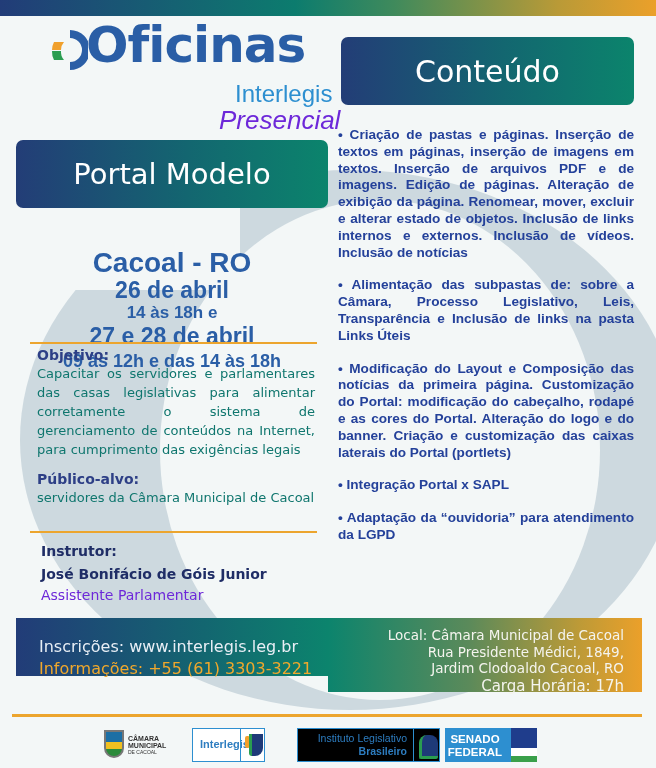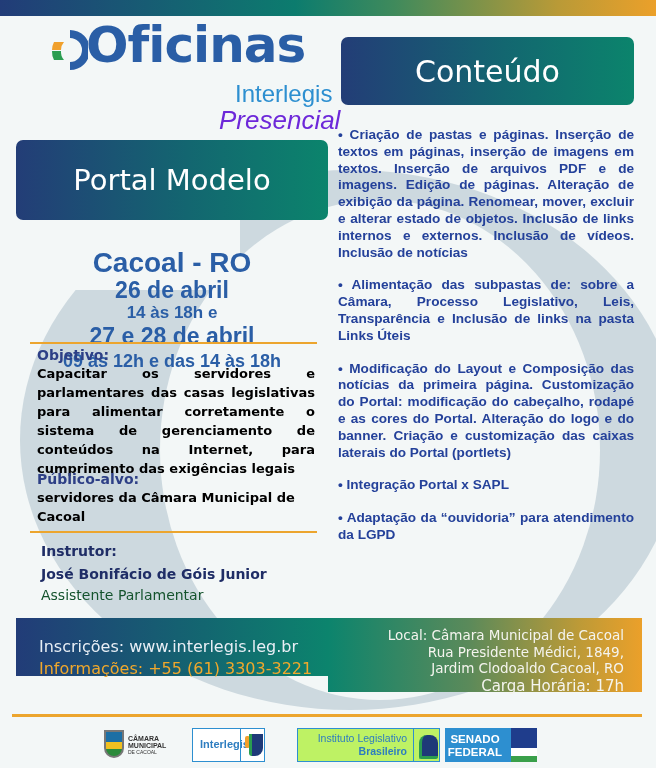--- a/index.html
+++ b/index.html
@@ -23,43 +23,43 @@
   .logo-o { position: absolute; left: 0; top: 6px; width: 40px; height: 44px; }
   .logo-word { position: absolute; left: 38px; top: -6px; font-family: "DejaVu Sans", sans-serif; font-weight: bold;
     font-size: 50px; color: #2a5ea6; letter-spacing: -1px; }
   .logo-sub1 { position: absolute; left: 187px; top: 58px; font-size: 24px; color: #2d8fd0; }
   .logo-sub2 { position: absolute; left: 171px; top: 83px; font-size: 26px; color: #6d28d9; font-style: italic; }
 
   .grad-box { position: absolute; border-radius: 7px;
     background: linear-gradient(90deg, #233d77 0%, #136670 55%, #0b846c 100%);
     color: #fff; display: flex; align-items: center; justify-content: center; }
   .box-conteudo { left: 341px; top: 37px; width: 293px; height: 68px; font-size: 30px; font-family: "DejaVu Sans", sans-serif; }
-  .box-portal { left: 16px; top: 140px; width: 312px; height: 80px; font-size: 29px; font-family: "DejaVu Sans", sans-serif; }
+  .box-portal { left: 16px; top: 140px; width: 312px; height: 68px; font-size: 29px; font-family: "DejaVu Sans", sans-serif; }
 
   .dates { position: absolute; left: 16px; top: 212px; width: 312px; text-align: center; color: #2a5ea6;
     font-family: "Liberation Sans", sans-serif; font-weight: bold; margin-top: 36px; }
   .dates .city { font-size: 28px; line-height: 30px; }
   .dates .d1 { font-size: 23px; line-height: 25px; }
   .dates .h1 { font-size: 17px; line-height: 20px; }
   .dates .d2 { font-size: 23px; line-height: 27px; }
   .dates .h2 { font-size: 18px; line-height: 22px; }
 
   .rule { position: absolute; height: 2px; background: #eca52e; }
   .rule-1 { left: 30px; top: 342px; width: 287px; }
   .rule-2 { left: 30px; top: 531px; width: 287px; }
   .rule-3 { left: 12px; top: 714px; width: 630px; height: 3px; }
 
   .info { position: absolute; left: 37px; width: 278px; font-family: "DejaVu Sans", sans-serif; }
   .info .lbl { font-weight: bold; color: #2d3f86; font-size: 14px; line-height: 18px; }
-  .info .txt { color: #000000; font-size: 13px; line-height: 19px; text-align: justify; font-weight: bold; }
+  .info .txt { color: #0f766e; font-size: 13px; line-height: 19px; text-align: justify; }
   .obj { top: 346px; }
   .pub { top: 470px; }
   .inst { top: 540px; left: 41px; }
   .inst .name { font-weight: bold; color: #1f2d66; font-size: 14px; line-height: 24px; }
-  .inst .role { color: #14532d; font-size: 14px; line-height: 18px; }
+  .inst .role { color: #6d28d9; font-size: 14px; line-height: 18px; }
 
   .content-list { position: absolute; left: 338px; top: 127px; width: 296px; color: #24419a;
     font-family: "Liberation Sans", sans-serif; font-weight: bold; font-size: 13.6px; line-height: 16.8px; }
   .content-list .item { text-align: justify; margin-bottom: 16px; }
   .content-list .item:nth-child(2) { margin-top: 11px; }
 
   .footer-left { position: absolute; left: 16px; top: 618px; width: 312px; height: 58px;
     background: linear-gradient(90deg, #223c78 0%, #136670 60%, #0c846d 100%);
     padding: 18px 0 12px 23px; font-family: "DejaVu Sans", sans-serif; }
   .footer-left .l1 { color: #e8eef5; font-size: 16px; line-height: 21px; }
@@ -73,21 +73,21 @@
   .logos { position: absolute; top: 728px; left: 0; width: 656px; height: 36px; }
   .lg { position: absolute; top: 0; height: 34px; }
   .lg-camara { left: 104px; width: 70px; }
   .lg-camara .crest { position: absolute; left: 0; top: 2px; width: 20px; height: 28px; border: 2px solid #777; border-radius: 0 0 10px 10px; background: linear-gradient(#1c6fa5 0 40%, #f0c020 40% 70%, #2a8a3a 70%); }
   .lg-camara .t { position: absolute; left: 24px; top: 7px; font-size: 7px; line-height: 7px; font-weight: bold; color: #333; }
   .lg-interlegis { left: 192px; width: 73px; border: 1.5px solid #2d8fd0; background: #fff; }
   .lg-interlegis .t { position: absolute; left: 7px; top: 9px; font-size: 11px; font-weight: bold; color: #2d7dc0; }
   .lg-interlegis .ic { position: absolute; right: 0; top: 0; width: 24px; height: 100%; border-left: 1.5px solid #2d8fd0; }
   .lg-interlegis .ic::before { content: ""; position: absolute; left: 4px; top: 7px; width: 5px; height: 12px; background: #f0a02c; border-radius: 2px; }
   .lg-interlegis .ic::after { content: ""; position: absolute; left: 8px; top: 5px; width: 11px; height: 22px; background: #1e3a78; border-radius: 0 0 8px 3px; border-left: 3px solid #2a9d50; }
-  .lg-ilb { left: 297px; width: 143px; border: 1.5px solid #2d8fd0; background: #bef264; }
+  .lg-ilb { left: 297px; width: 143px; border: 1.5px solid #2d8fd0; background: #000000; }
   .lg-ilb .t { position: absolute; left: 0; width: 112px; top: 3px; text-align: right; font-size: 10.5px; line-height: 13px; color: #2d7dc0; padding-right: 3px; }
   .lg-ilb .t span { display: block; }
   .lg-ilb .ic { position: absolute; right: 0; top: 0; width: 26px; height: 100%; border-left: 1.5px solid #2d8fd0; }
   .lg-ilb .ic::before { content: ""; position: absolute; left: 5px; top: 6px; width: 16px; height: 21px; background: #1e3a78; border-radius: 8px 8px 2px 2px; border-left: 3px solid #2a9d50; border-bottom: 3px solid #2a9d50; }
   .lg-senado { left: 445px; width: 92px; background: #2d8fd0; }
   .lg-senado .t { position: absolute; left: 0; width: 60px; top: 5px; text-align: center; color: #fff; font-size: 11.5px; line-height: 13px; font-weight: bold; }
   .lg-senado .ic { position: absolute; right: 0; top: 0; width: 26px; height: 100%; background: linear-gradient(#1f3d8c 0 60%, #fff 60% 82%, #3aa04a 82%); }
 </style>
 </head>
 <body>

